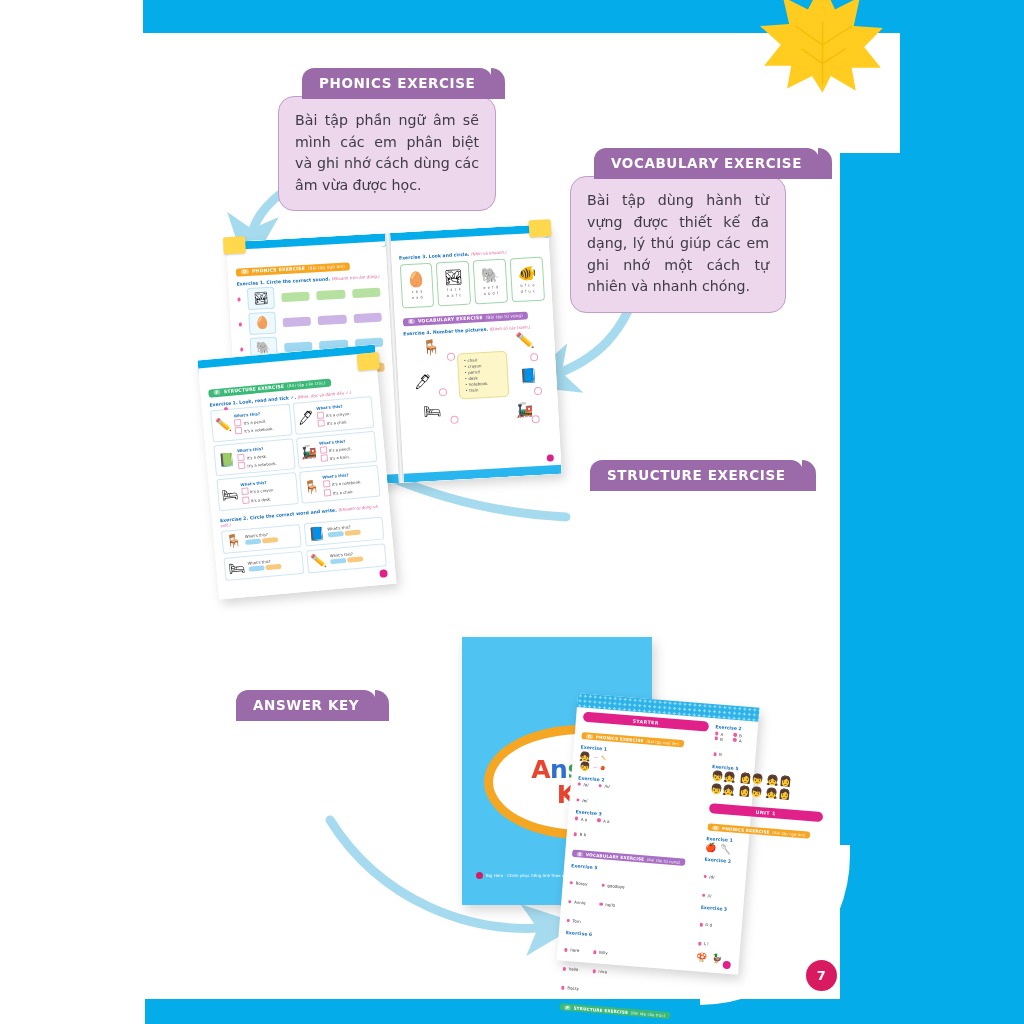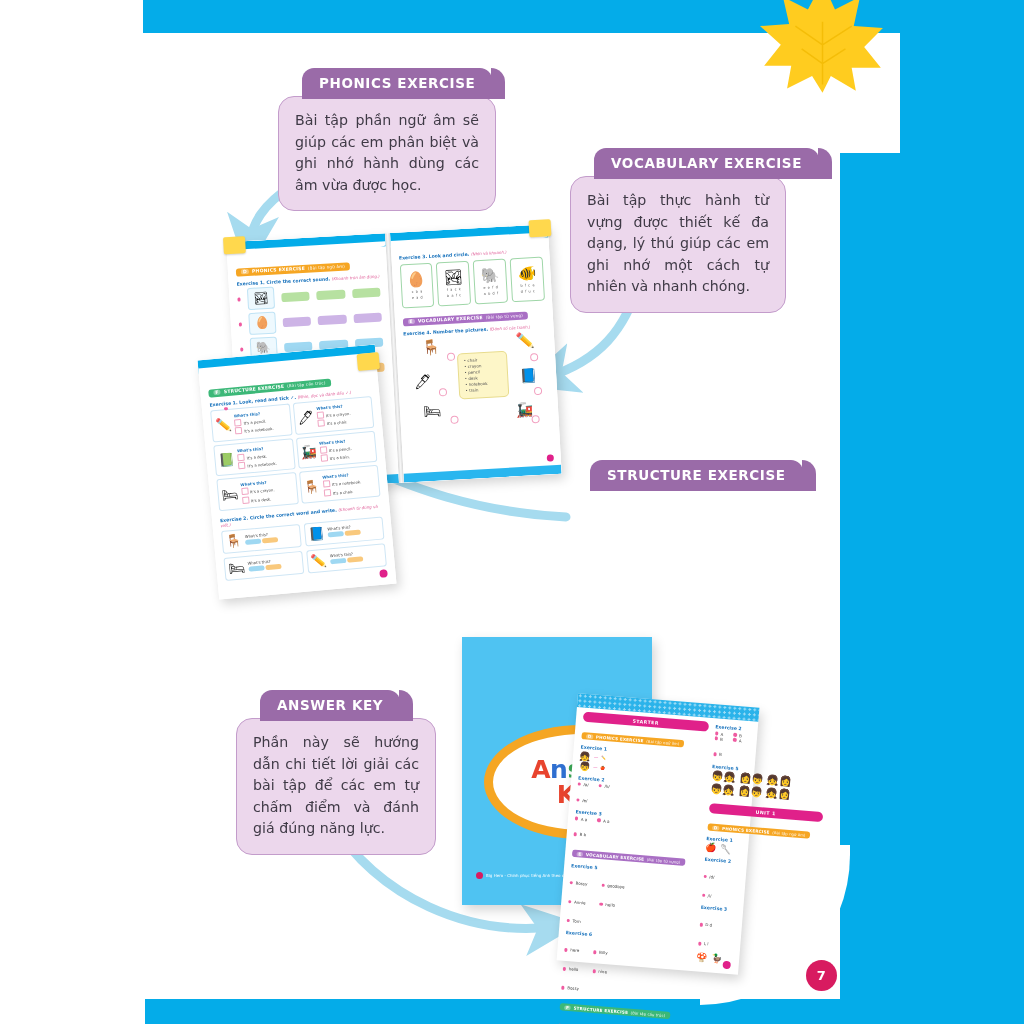--- a/index.html
+++ b/index.html
@@ -36,21 +36,21 @@
                 white-space:nowrap;z-index:3;}
   .callout .cap:after{content:"";position:absolute;right:-13px;bottom:0;width:14px;height:100%;
                 background:#9a6ba8;border-top-right-radius:14px;}
   .callout .body{position:relative;background:#ecd7ec;border:1.6px solid #c39ccb;
                  border-radius:16px;padding:13px 16px 14px 16px;margin-top:-3px;
                  color:#3f3a46;font-size:14.2px;line-height:1.52;text-align:justify;z-index:2;}
 
   #co-phonics{left:278px;top:68px;width:218px;}
   #co-vocab{left:570px;top:148px;width:216px;}
   #co-structure{left:566px;top:460px;width:218px;}
-  #co-answer{left:212px;top:690px;width:200px;margin-left:24px;}
+  #co-answer{left:212px;top:690px;width:200px;}
 
   
   .arrows{position:absolute;left:0;top:0;width:1024px;height:1024px;pointer-events:none;}
 
   
   .shot{position:absolute;box-shadow:3px 5px 11px rgba(0,0,0,.17);background:#fff;}
 
   
   #spread{left:233px;top:233px;width:322px;height:250px;transform:rotate(-3.2deg);}
   .spread-inner{position:absolute;inset:0;background:#ffffff;display:flex;overflow:hidden;}
@@ -605,32 +605,31 @@
           <span>🍄</span>
             <span>🦆</span>
         </div>
       </div>
     </div>
     <div class="ak-bot"></div>
   </div>
 
   <div class="callout" id="co-phonics">
     <div class="cap">PHONICS EXERCISE</div>
-    <div class="body">Bài tập phần ngữ âm sẽ giúp các em phân biệt và ghi nhớ hành dùng các âm vừa được học.</div>
+    <div class="body">Bài tập phần ngữ âm sẽ mình các em phân biệt và ghi nhớ cách dùng các âm vừa được học.</div>
   </div>
 
   <div class="callout" id="co-vocab">
     <div class="cap">VOCABULARY EXERCISE</div>
-    <div class="body">Bài tập thực hành từ vựng được thiết kế đa dạng, lý thú giúp các em ghi nhớ một cách tự nhiên và nhanh chóng.</div>
+    <div class="body">Bài tập dùng hành từ vựng được thiết kế đa dạng, lý thú giúp các em ghi nhớ một cách tự nhiên và nhanh chóng.</div>
   </div>
 
   <div class="callout" id="co-structure">
     <div class="cap">STRUCTURE EXERCISE</div>
   </div>
 
   <div class="callout" id="co-answer">
     <div class="cap">ANSWER KEY</div>
-    <div class="body">Phần này sẽ hướng dẫn chi tiết lời giải các bài tập để các em tự chấm điểm và đánh giá đúng năng lực.</div>
   </div>
 
   <div class="page-num">7</div>
 
 </div>
 
 </body></html>

